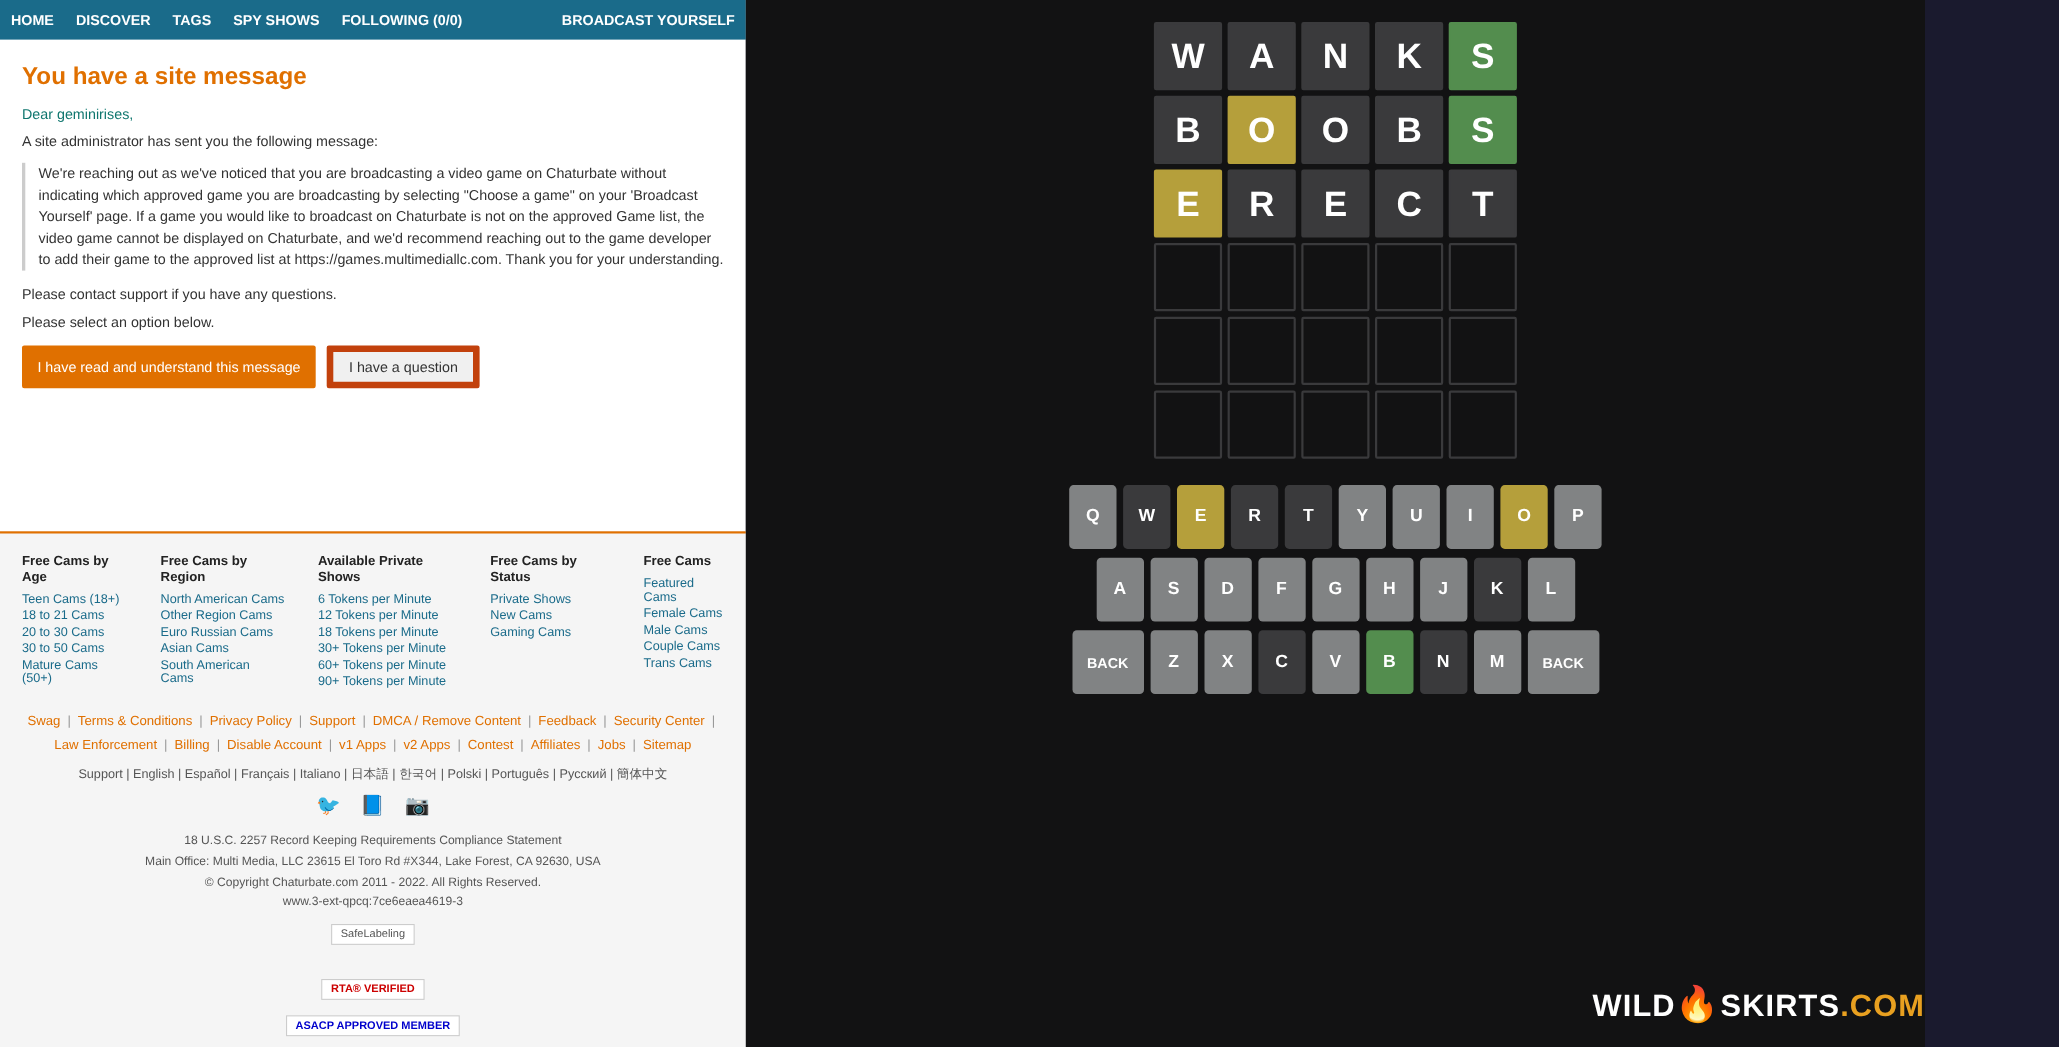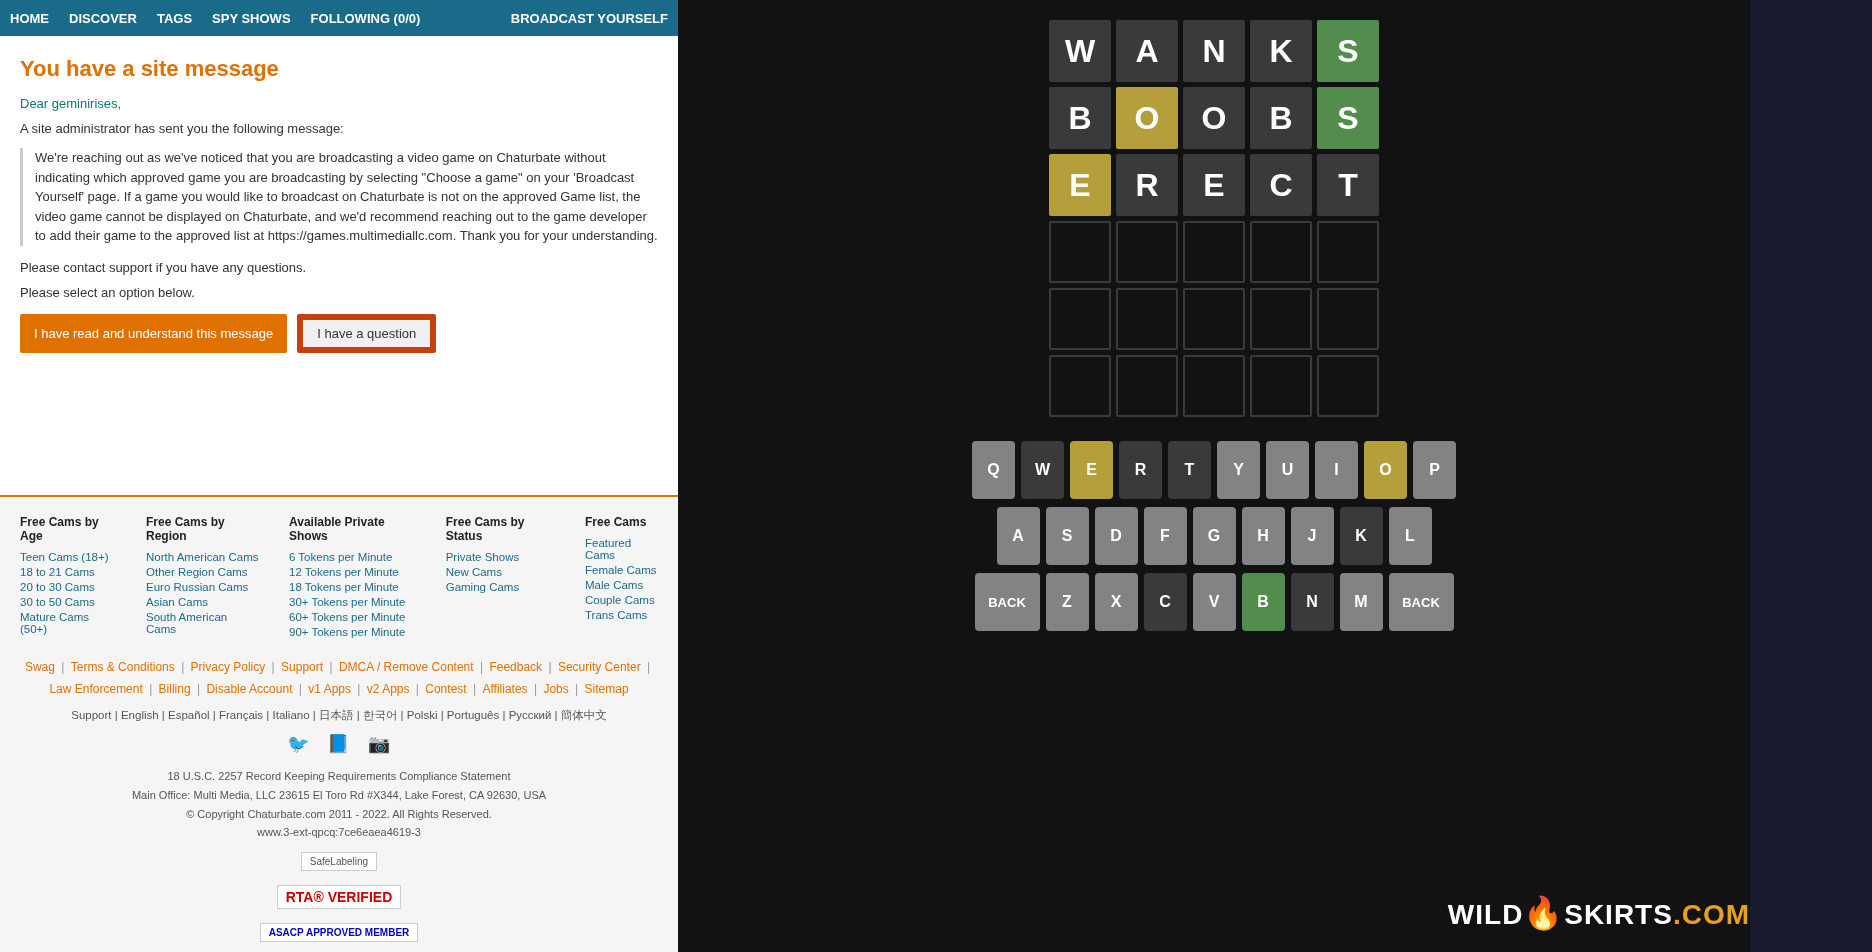--- a/index.html
+++ b/index.html
@@ -169,24 +169,25 @@
     .badge-box {
       border: 1px solid #ccc;
       padding: 3px 8px;
       font-size: 10px;
       color: #555;
       background: #fff;
     }
     .badge-rta {
       border: 1px solid #ccc;
       padding: 3px 8px;
-      font-size: 14px;
+      font-size: 10px;
       color: #c00;
       font-weight: bold;
       background: #fff;
+      margin-top: 17px;
     }
     .badge-asacp {
       border: 1px solid #ccc;
       padding: 3px 8px;
       font-size: 10px;
       color: #00c;
       font-weight: bold;
       background: #fff;
     }
 

